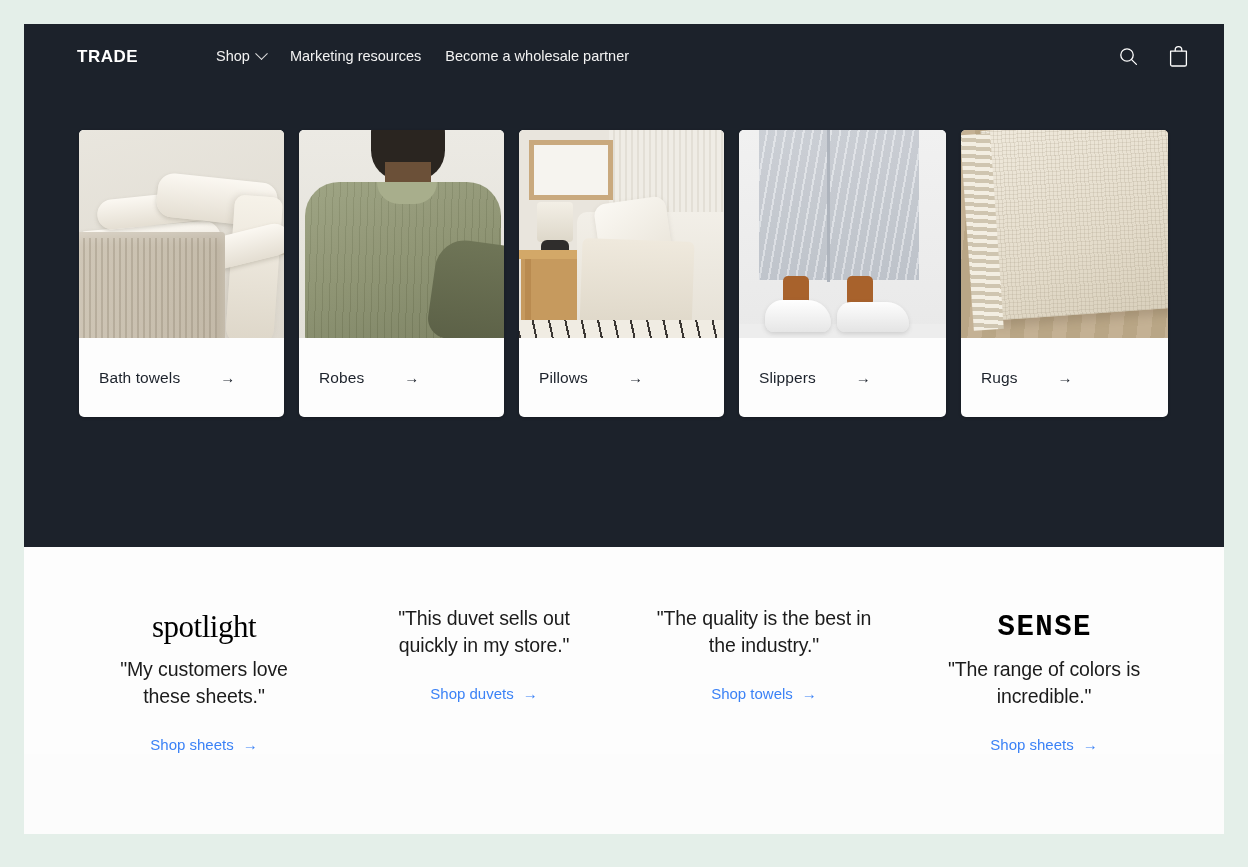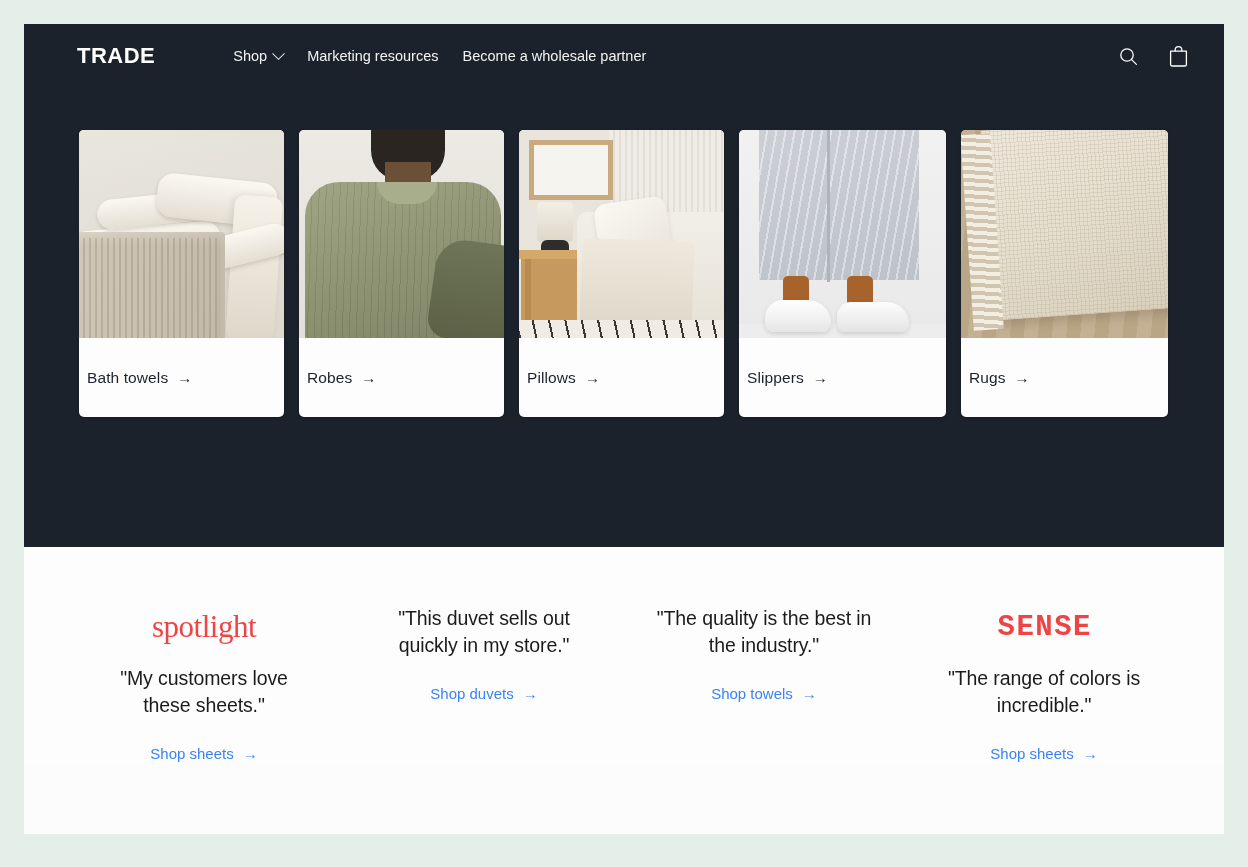--- a/index.html
+++ b/index.html
@@ -31,21 +31,21 @@
   .header {
     height: 64px;
     background: #1c222b;
     display: flex;
     align-items: center;
     padding: 0 32px 0 53px;
     position: relative;
   }
   .brand {
     color: #ffffff;
-    font-size: 22px;
+    font-size: 17px;
     font-weight: bold;
     letter-spacing: 0.5px;
     line-height: 1;
     margin-right: 78px;
     white-space: nowrap;
   }
   .nav {
     display: flex;
     align-items: flex-end;
     gap: 24px;
@@ -114,24 +114,25 @@
   .card-media {
     width: 100%;
     height: 208px;
     position: relative;
     overflow: hidden;
   }
   .card-label {
     height: 79px;
     display: flex;
     align-items: center;
-    padding-left: 8px;
+    padding-left: 20px;
     font-size: 15.5px;
     color: #1c222b;
     letter-spacing: 0.1px;
+    gap: 31px;
   }
   .card-label .arw {
     margin-left: 9px;
     font-size: 15px;
     line-height: 1;
   }
 
   
   .art-towels { background: linear-gradient(170deg,#e8e4dc 0%,#ded9d0 55%,#d6d0c6 100%); }
   .art-towels .wall { position:absolute; inset:0; background:linear-gradient(165deg,#e9e6de,#ddd8ce); }
@@ -295,22 +296,22 @@
   .quote-col {
     flex: 1;
     text-align: center;
     padding: 0 14px;
   }
   .logo {
     height: 44px;
     display:flex;
     align-items:center;
     justify-content:center;
-    margin-bottom: 16px;
-    color:#ef4444;
+    margin-bottom: 7px;
+    color:#000000;
   }
   .logo-spotlight {
     font-family:"Liberation Serif", serif;
     font-size: 31px;
     letter-spacing: -0.5px;
   }
   .logo-studio {
     font-family:"Liberation Sans", sans-serif;
     font-size: 21px;
     font-weight: bold;

